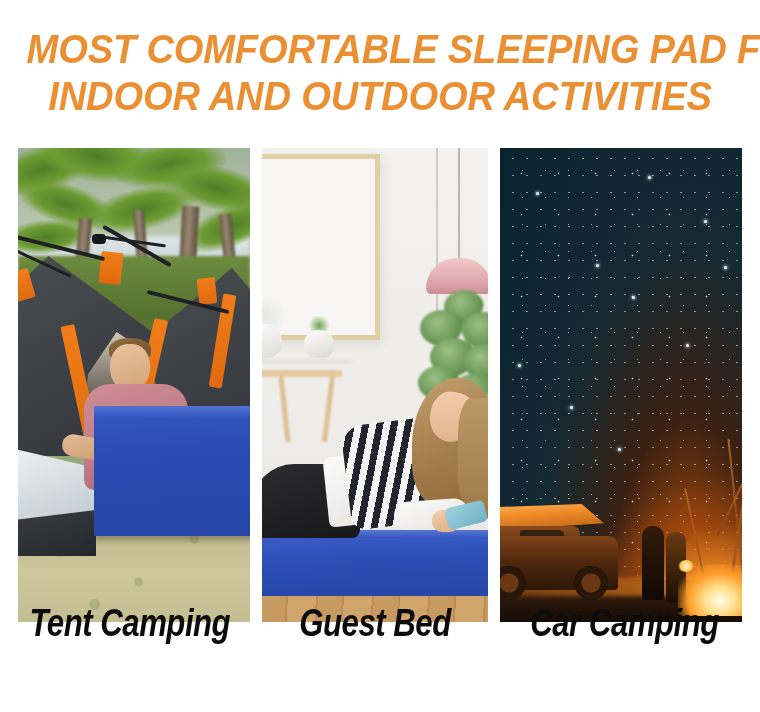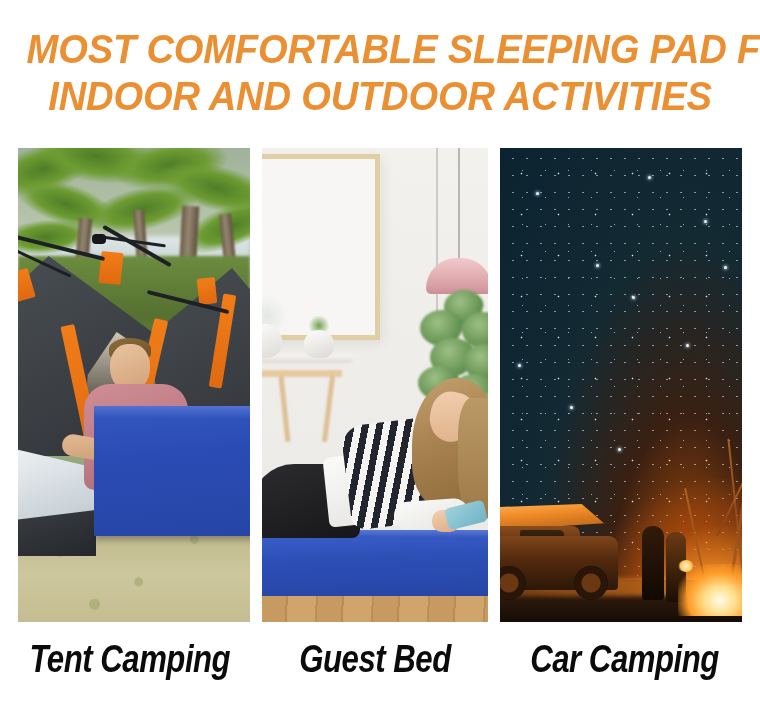--- a/index.html
+++ b/index.html
@@ -421,21 +421,21 @@
     position: absolute;
     background: linear-gradient(180deg, rgba(190,106,36,.85), rgba(120,60,18,.5));
     transform-origin: bottom center;
     border-radius: 2px;
   }
 
   
   .captions {
     position: absolute;
     left: 18px;
-    top: 628px;
+    top: 592px;
     width: 724px;
     height: 62px;
     display: flex;
     gap: 12px;
   }
   .caption {
     color: #0b0b0b;
     font-family: "Liberation Sans", sans-serif;
     font-weight: bold;
     font-style: italic;

